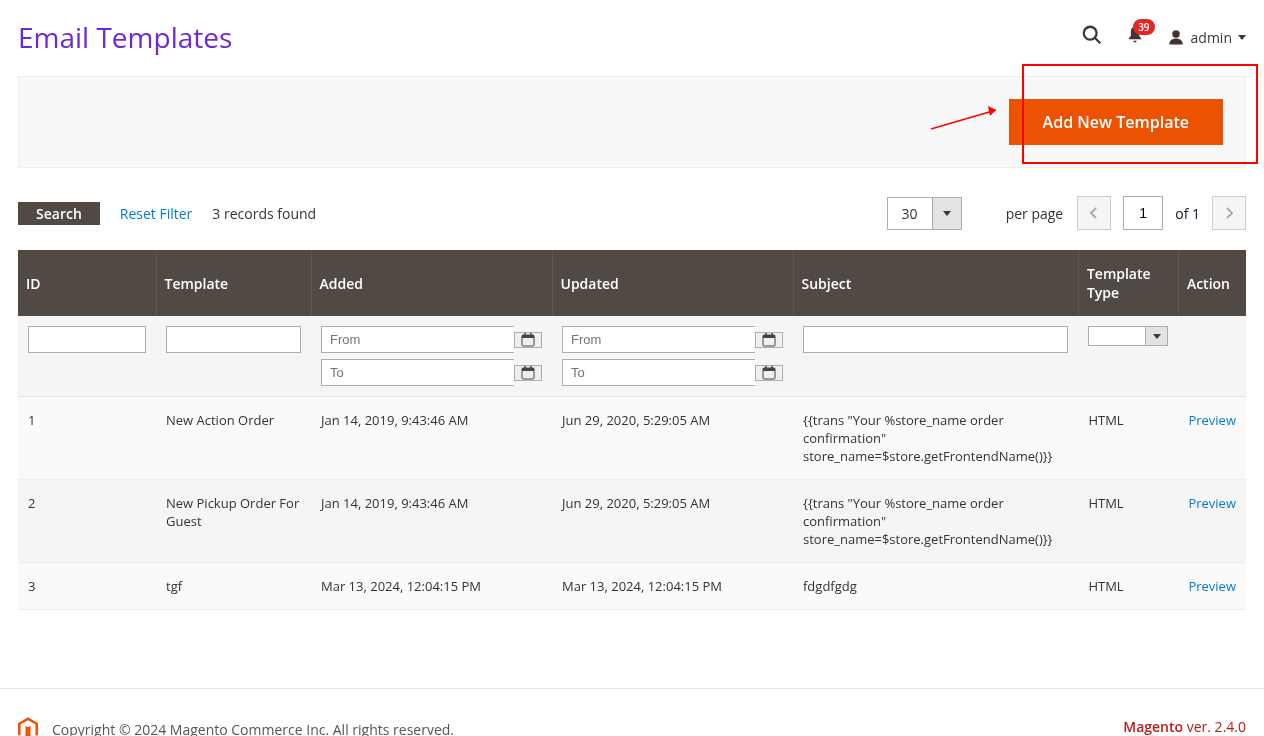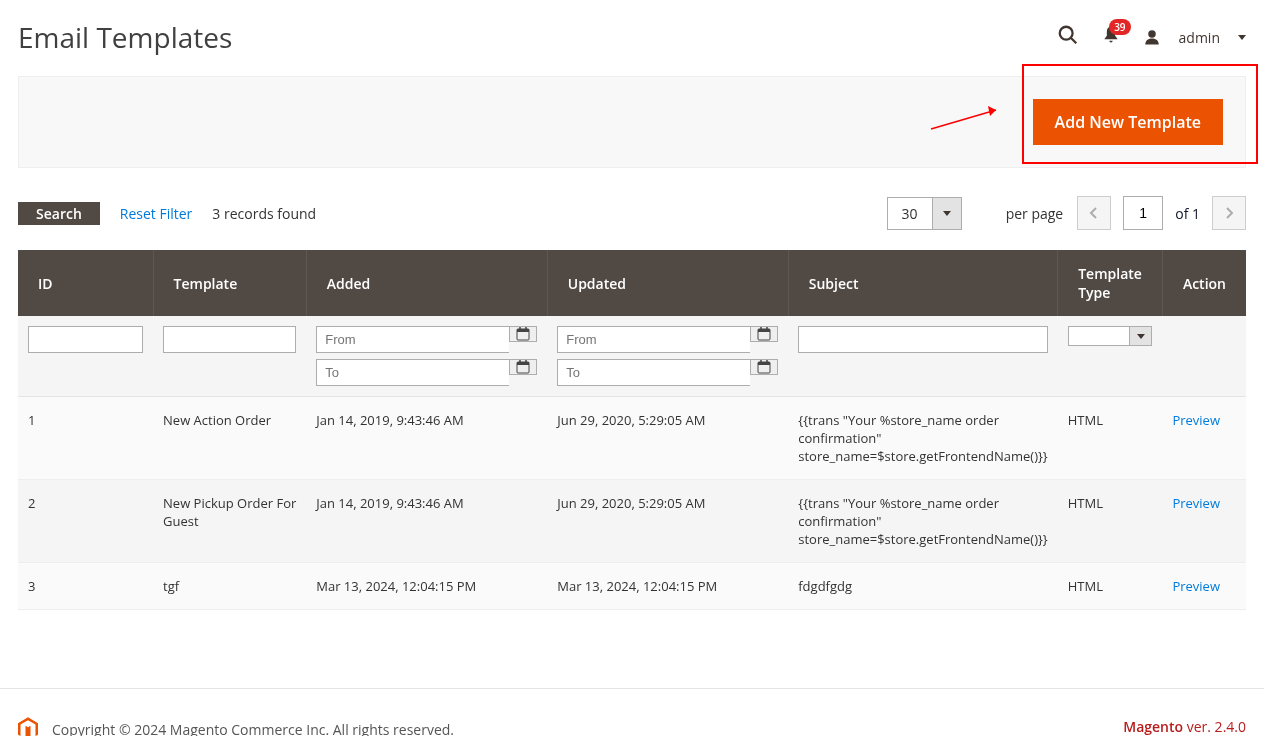--- a/index.html
+++ b/index.html
@@ -1,28 +1,28 @@
 <!DOCTYPE html>
 <html><head>
 <meta charset="utf-8">
 <style>
 * { box-sizing: border-box; margin: 0; padding: 0; }
 body { font-family: 'Open Sans', Helvetica, Arial, sans-serif; font-size: 14px; color: #333; background: #fff; }
 .page { padding: 18px; }
 .header-row { display: flex; justify-content: space-between; align-items: center; margin-bottom: 20px; }
-.page-title { font-size: 28px; font-weight: 400; color: #404040; }
+.page-title { font-size: 28px; font-weight: 400; color: #6d28d9; }
 .header-actions { display: flex; align-items: center; gap: 22px; }
 .icon-btn { cursor: pointer; position: relative; color: #41362f; }
 .badge { position: absolute; top: -6px; right: -10px; background: #e22626; color: #fff; border-radius: 10px; font-size: 10px; padding: 1px 5px; font-weight: 600; }
-.user-menu { display: flex; align-items: center; gap: 18px; cursor: pointer; color: #41362f; }
+.user-menu { display: flex; align-items: center; gap: 6px; cursor: pointer; color: #41362f; }
 .user-menu svg { flex-shrink: 0; }
 .caret-down { width: 0; height: 0; border-left: 4px solid transparent; border-right: 4px solid transparent; border-top: 5px solid #41362f; }
 
 .action-bar { background: #f8f8f8; border: 1px solid #eee; padding: 22px; display: flex; justify-content: flex-end; margin-bottom: 28px; position: relative; }
-.btn-primary { background: #eb5202; color: #fff; border: none; padding: 12px 22px; font-size: 16px; font-weight: 600; cursor: pointer; font-family: inherit; }
+.btn-primary { background: #eb5202; color: #fff; border: none; padding: 12px 34px; font-size: 16px; font-weight: 600; cursor: pointer; font-family: inherit; }
 
 .highlight-box { position: absolute; border: 2px solid red; pointer-events: none; }
 .arrow { position: absolute; pointer-events: none; }
 
 .controls-row { display: flex; justify-content: space-between; align-items: center; margin-bottom: 20px; }
 .controls-left { display: flex; align-items: center; gap: 20px; }
 .btn-search { background: #514943; color: #fff; border: none; padding: 2px 18px; font-size: 14px; font-weight: 600; cursor: pointer; font-family: inherit; }
 .link { color: #007bdb; cursor: pointer; text-decoration: none; }
 .records-found { color: #333; }
 .controls-right { display: flex; align-items: center; gap: 14px; }
@@ -30,25 +30,25 @@
 .per-page-select .num { padding: 6px 14px; background: #fff; }
 .per-page-select .arrow-btn { background: #e3e3e3; padding: 6px 10px; border-left: 1px solid #adadad; cursor: pointer; display: flex; align-items: center; }
 .per-page-label { color: #333; margin-left: 30px; }
 .pager { display: flex; align-items: center; gap: 12px; }
 .pager-btn { width: 34px; height: 34px; background: #efefef; border: 1px solid #adadad; display: flex; align-items: center; justify-content: center; cursor: pointer; color: #777; }
 .pager-btn.disabled { opacity: 0.6; cursor: default; }
 .pager-input { width: 40px; height: 34px; border: 1px solid #adadad; text-align: center; font-size: 14px; }
 .pager-of { color: #0f172a; }
 
 table { width: 100%; border-collapse: collapse; }
-thead th { background: #514943; color: #fff; text-align: left; padding: 14px 20px; font-weight: 600; font-size: 14px; border-right: 1px solid rgba(255,255,255,0.08); }
+thead th { background: #514943; color: #fff; text-align: left; padding: 14px 8px; font-weight: 600; font-size: 14px; border-right: 1px solid rgba(255,255,255,0.08); }
 thead th:last-child { border-right: none; }
 .filter-row td { background: #f5f5f5; padding: 10px; vertical-align: top; border-bottom: 1px solid #e5e5e5; }
 .filter-input { width: 100%; padding: 5px 8px; border: 1px solid #adadad; font-size: 13px; background: #fff; }
-.date-field { display: flex; align-items: flex-start; margin-bottom: 6px; }
+.date-field { display: flex; align-items: center; margin-bottom: 6px; }
 .date-field:last-child { margin-bottom: 0; }
 .date-field input { flex: 1; padding: 5px 8px; border: 1px solid #adadad; border-right: none; font-size: 13px; min-width: 0; }
 .date-field .cal-btn { width: 28px; background: #efefef; border: 1px solid #adadad; display: flex; align-items: center; justify-content: center; cursor: pointer; }
 .select-wrap { display: flex; border: 1px solid #adadad; background: #fff; }
 .select-wrap .sel-val { flex: 1; padding: 5px 8px; min-height: 18px; }
 .select-wrap .sel-arrow { width: 22px; background: #e3e3e3; border-left: 1px solid #adadad; display: flex; align-items: center; justify-content: center; }
 tbody tr.data-row td { padding: 14px 10px; vertical-align: top; font-size: 13px; border-bottom: 1px solid #eee; color: #333; }
 tbody tr.data-row:nth-child(even) td { background: #fafafa; }
 tbody tr.data-row:nth-child(odd) td { background: #f5f5f5; }
 tbody tr.data-row:first-of-type td { background: #fff; }

